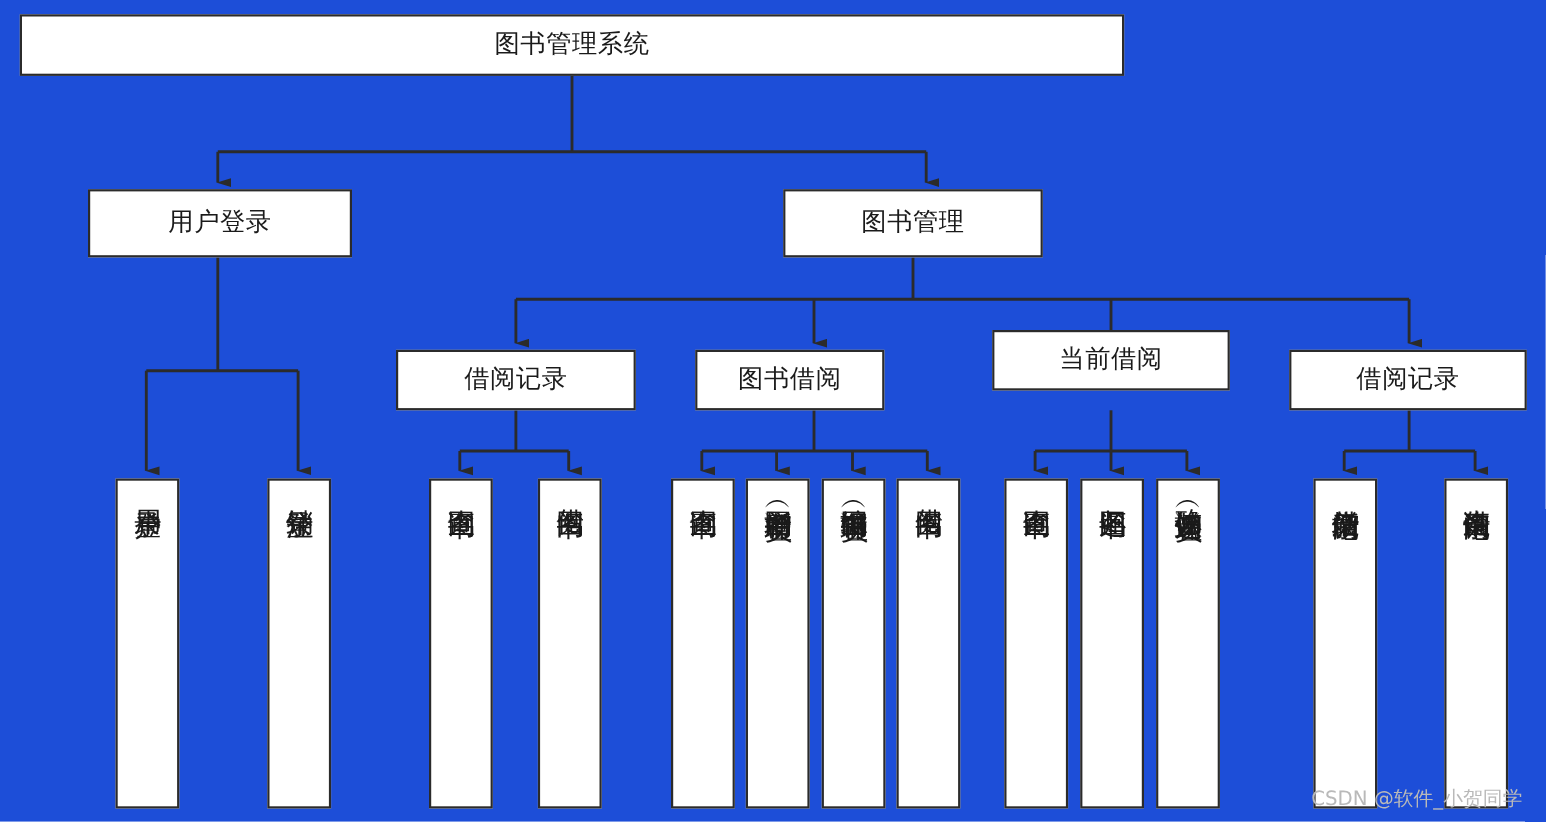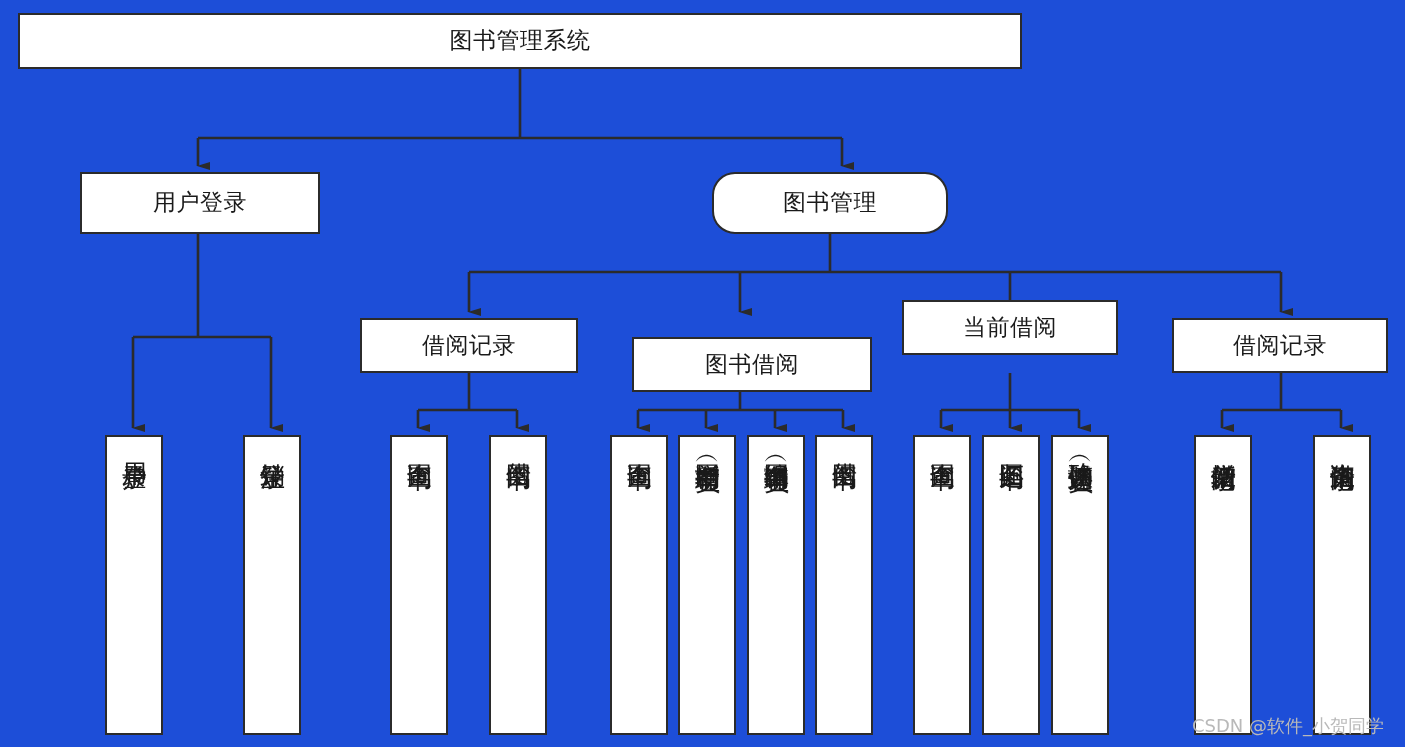--- a/index.html
+++ b/index.html
@@ -129,28 +129,28 @@
     </g>
   </svg>
 
   <div class="node root h" style="left:18px; top:13px; width:1004px; height:56px;">
     <span class="lbl">图书管理系统</span>
   </div>
 
   <div class="node h" style="left:80px; top:172px; width:240px; height:62px;">
     <span class="lbl">用户登录</span>
   </div>
-  <div class="node h" style="left:712px; top:172px; width:236px; height:62px;border-radius:23px;">
+  <div class="node h" style="left:712px; top:172px; width:236px; height:62px;">
     <span class="lbl">图书管理</span>
   </div>
 
   <div class="node h" style="left:360px; top:318px; width:218px; height:55px;">
     <span class="lbl">借阅记录</span>
   </div>
-  <div class="node h" style="left:632px; top:337px; width:240px; height:55px;">
+  <div class="node h" style="left:632px; top:318px; width:172px; height:55px;">
     <span class="lbl">图书借阅</span>
   </div>
   <div class="node h" style="left:902px; top:300px; width:216px; height:55px;">
     <span class="lbl">当前借阅</span>
   </div>
   <div class="node h" style="left:1172px; top:318px; width:216px; height:55px;">
     <span class="lbl">借阅记录</span>
   </div>
 
   <div class="node v" style="left:105px; top:435px; width:58px; height:300px;">

